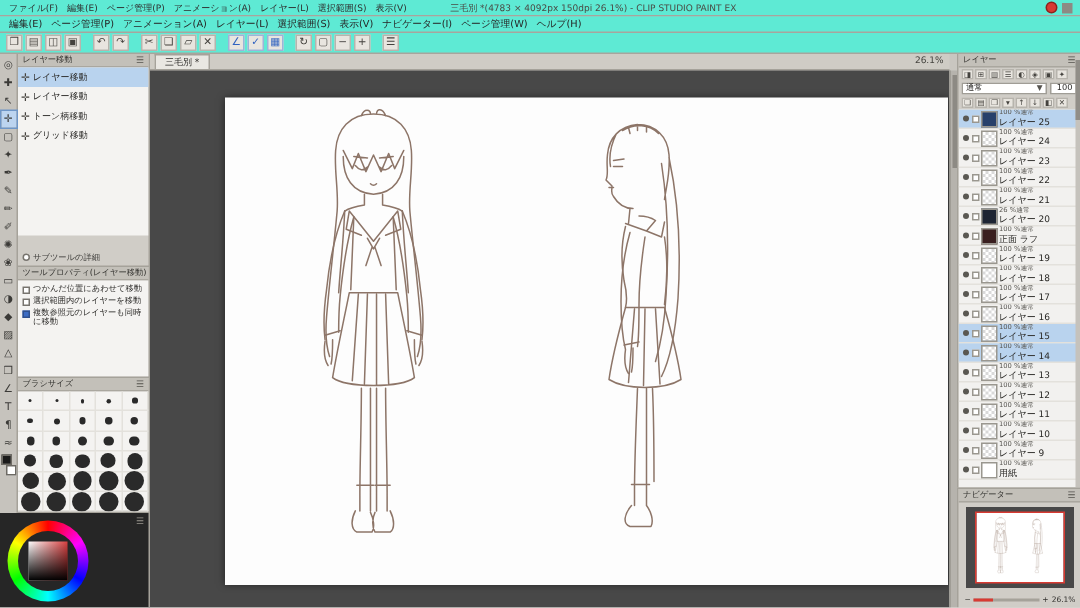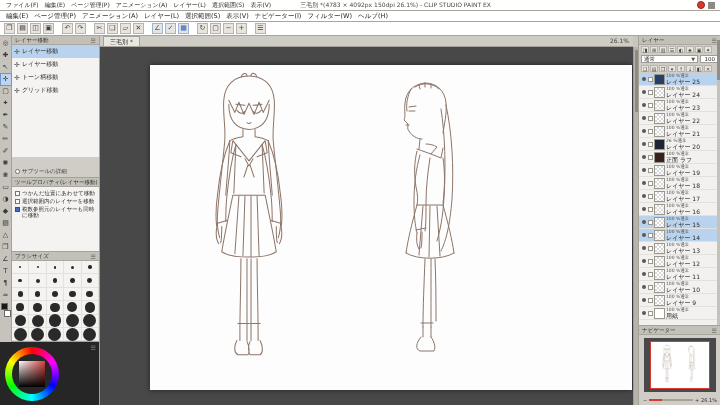--- a/index.html
+++ b/index.html
@@ -1,19 +1,19 @@
 <!DOCTYPE html>
 <html><head>
 <meta charset="utf-8">
 <style>
   *{margin:0;padding:0;box-sizing:border-box;font-family:"DejaVu Sans","Liberation Sans",sans-serif;}
   html,body{width:720px;height:405px;overflow:hidden;background:#c9c6c0;}
   #app{position:absolute;inset:0;width:720px;height:405px;overflow:hidden;}
 
-  .bar{position:absolute;left:0;right:0;background:#ffffff;border-bottom:1px solid #a8a59d;display:flex;align-items:center;}
+  .bar{position:absolute;left:0;right:0;background:#5eead4;border-bottom:1px solid #a8a59d;display:flex;align-items:center;}
   #titlebar{top:0;height:11px;font-size:6px;color:#2e2e2e;padding:0 3px;}
   #menubar{top:11px;height:11px;font-size:6.5px;color:#262626;padding:0 3px;}
   .menuwrap{display:flex;}
   .menu{padding:0 3px;white-space:nowrap;cursor:default;}
   .wtitle{margin-left:26px;color:#4a4a44;white-space:nowrap;overflow:hidden;}
   .spacer{flex:1;}
   .badge{width:8px;height:8px;border-radius:50%;background:#d83a32;flex:none;margin-right:3px;border:1px solid #8e231e;}
   .winbtn{width:7px;height:7px;background:#8d8a84;flex:none;margin-right:2px;}
 
   #commandbar{top:22px;height:14px;padding:0 4px;}
@@ -157,21 +157,21 @@
 
   <div id="menubar" class="bar">
     <div class="menuwrap">
         <span class="menu">編集(E)</span>
         <span class="menu">ページ管理(P)</span>
         <span class="menu">アニメーション(A)</span>
         <span class="menu">レイヤー(L)</span>
         <span class="menu">選択範囲(S)</span>
         <span class="menu">表示(V)</span>
         <span class="menu">ナビゲーター(I)</span>
-        <span class="menu">フィルター(W)</span>
+        <span class="menu">ページ管理(W)</span>
         <span class="menu">ヘルプ(H)</span>
       </div>
   </div>
 
   <div id="commandbar" class="bar">
     <div class="menuwrap">
         <span class="cicn">❐</span>
         <span class="cicn">▤</span>
         <span class="cicn">◫</span>
         <span class="cicn">▣</span>

